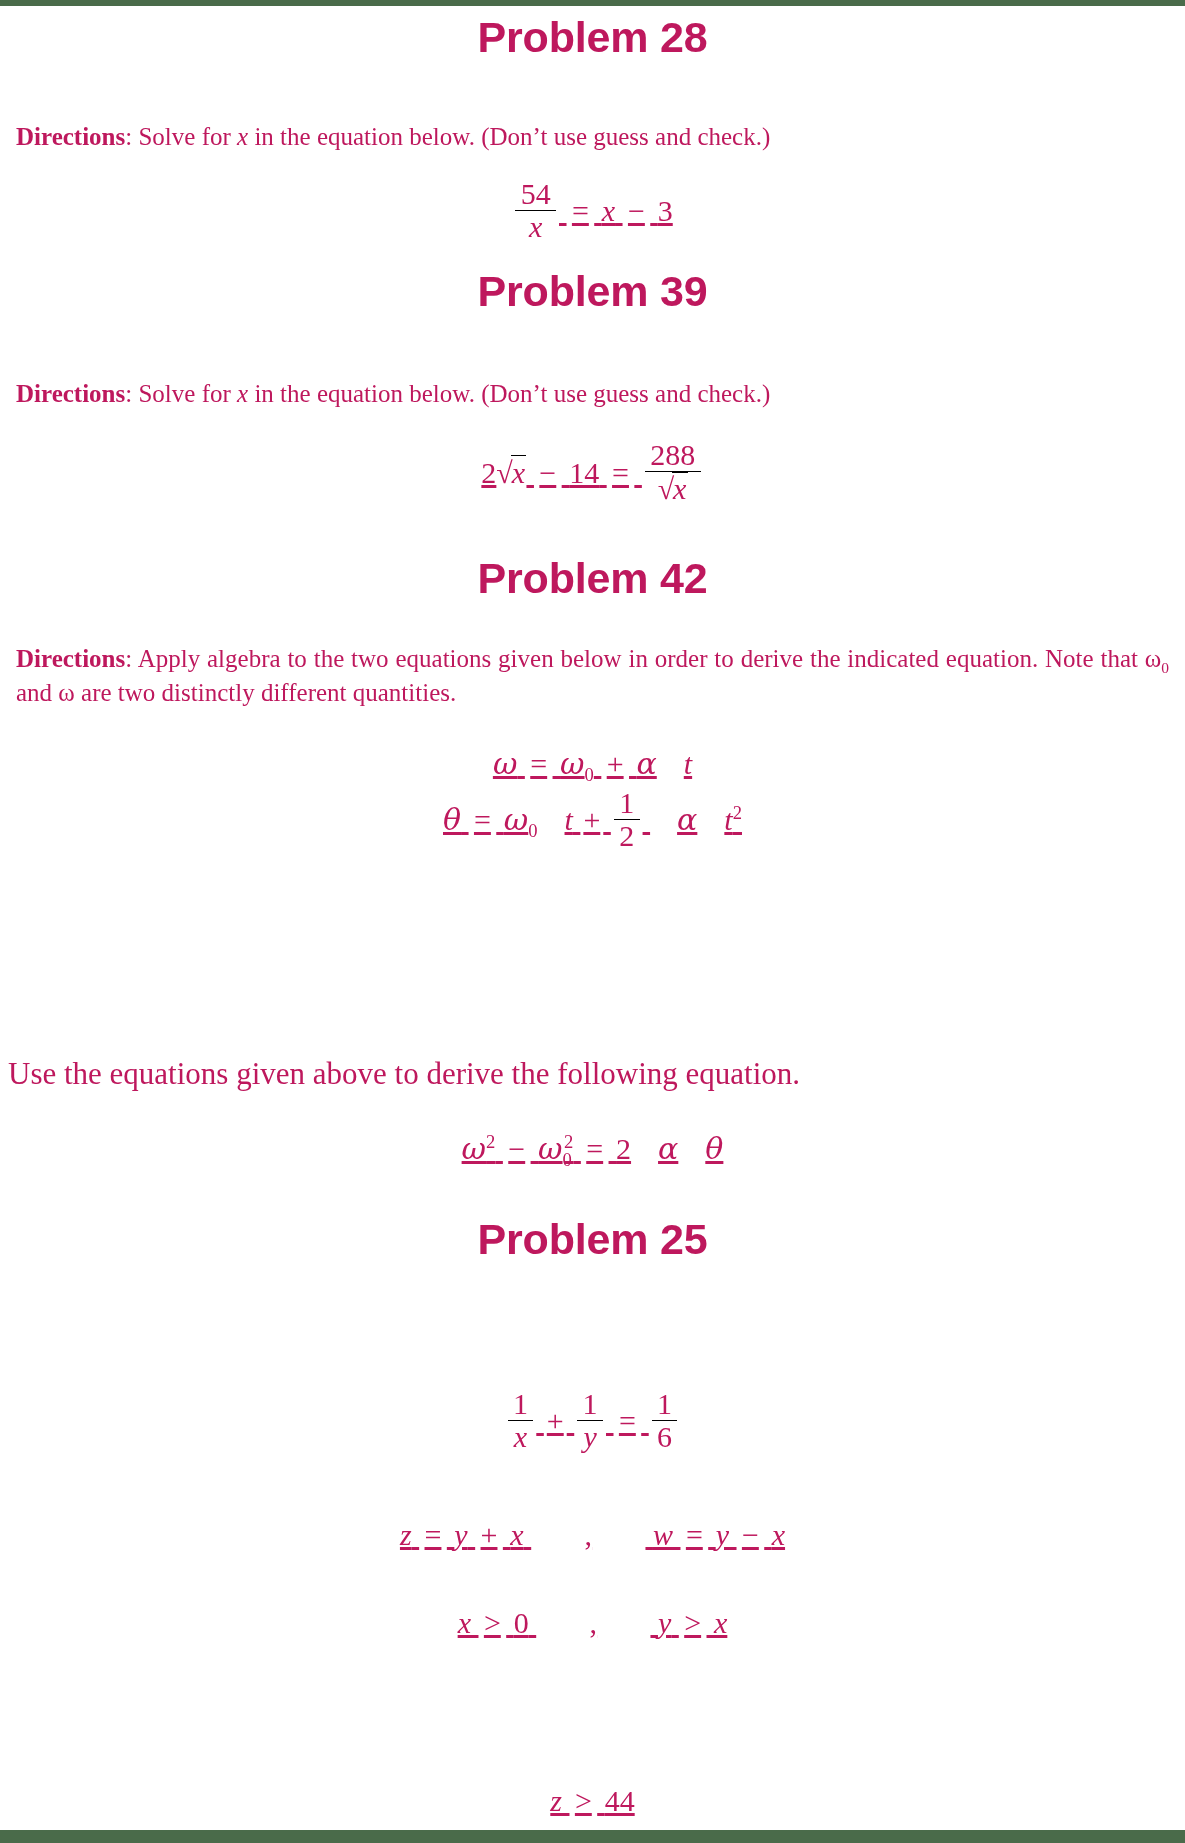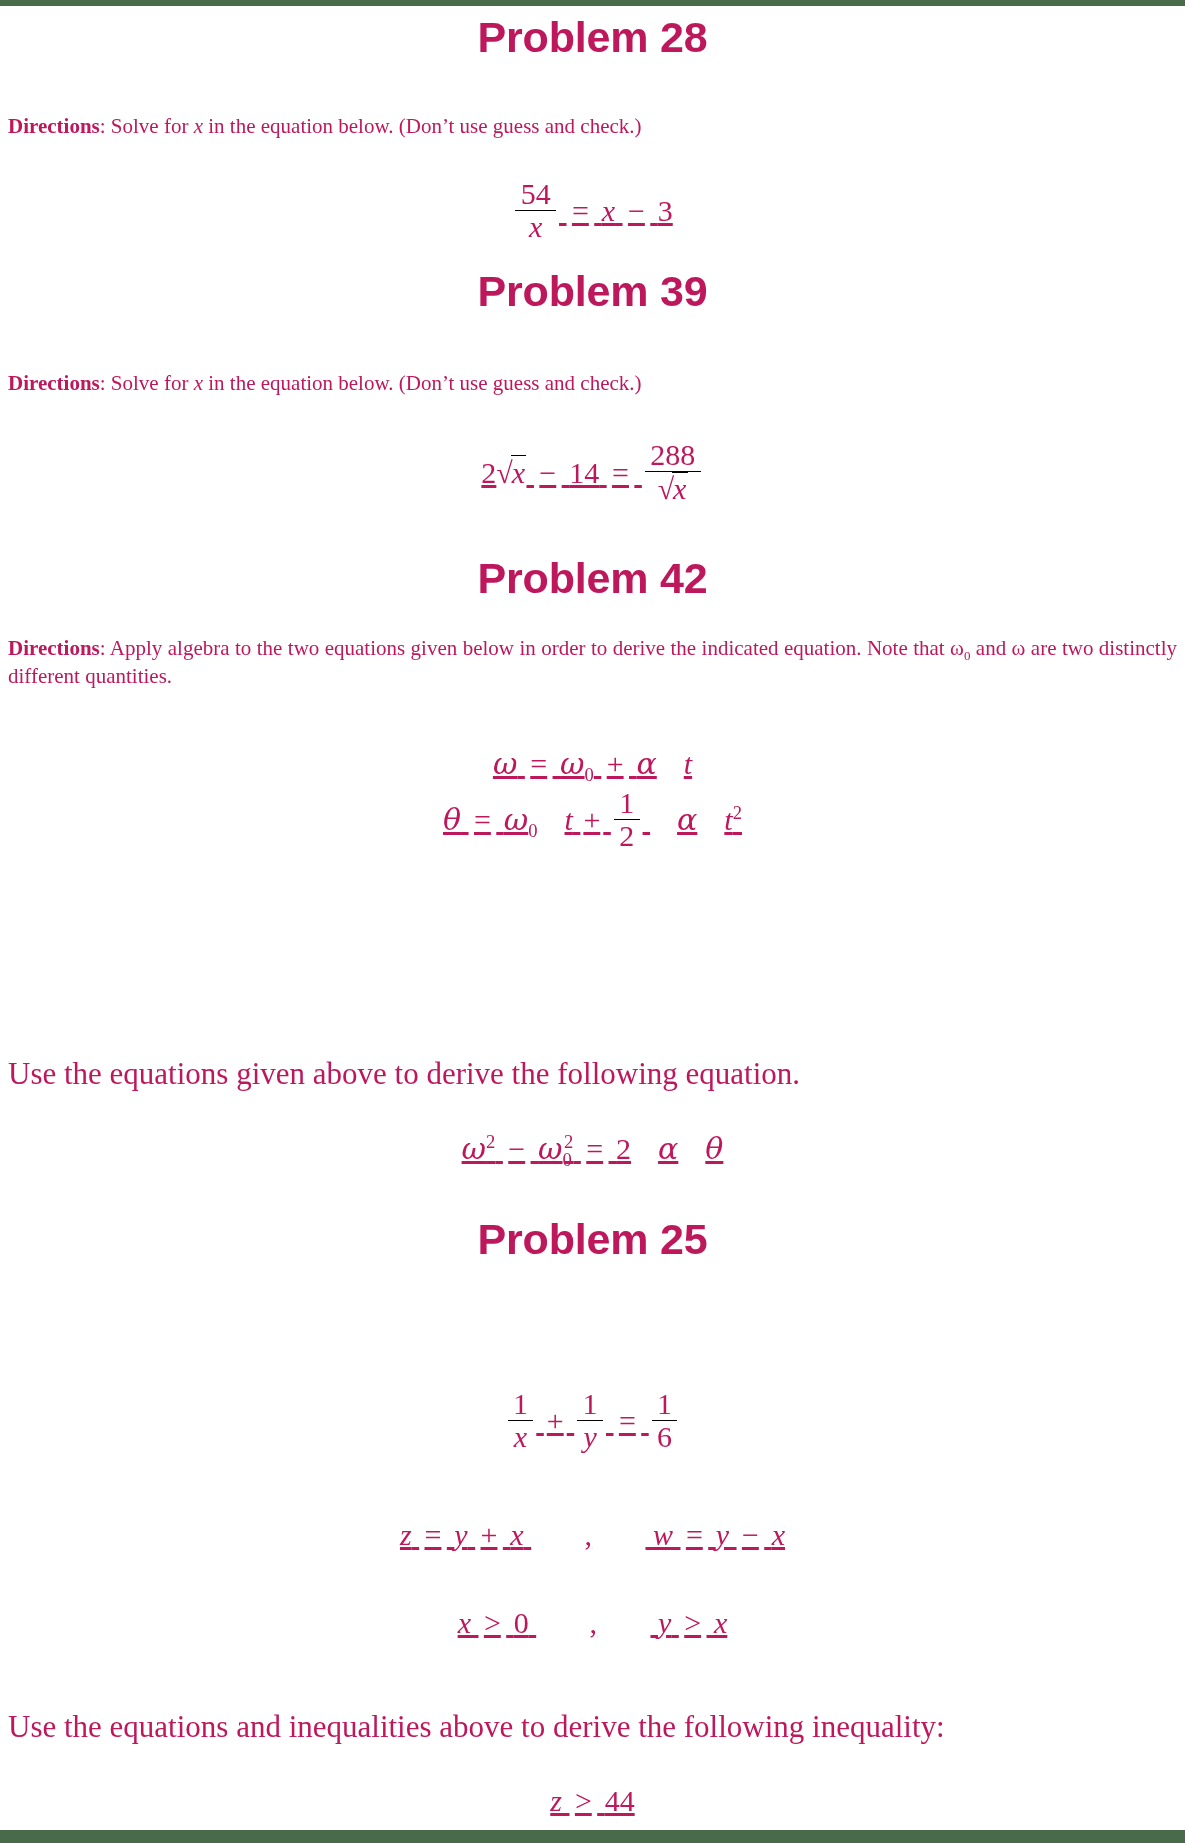--- a/index.html
+++ b/index.html
@@ -42,23 +42,23 @@
     font-weight: bold;
     font-size: 43px;
     text-align: center;
     margin: 0;
     padding: 0;
     line-height: 1.0;
     letter-spacing: -0.2px;
   }
 
   p.directions {
-    font-size: 21px;
+    font-size: 25px;
     line-height: 1.35;
-    margin: 0;
+    margin: 8px;
     padding: 0;
     text-align: left;
   }
   p.directions.justified {
     text-align: justify;
     text-justify: inter-word;
   }
   p.directions .lead {
     font-weight: bold;
   }
@@ -257,23 +257,20 @@
         <span class="mi">x</span>
         <span class="mo">&gt;</span>
         <span class="mn">0</span>
         <span class="sep"></span><span class="mo">,</span><span class="sep"></span>
         <span class="mi">y</span>
         <span class="mo">&gt;</span>
         <span class="mi">x</span>
       </div>
     </div>
 
-    <div class="blk" style="top:1700px;">
-      <p class="body-line">Use the equations and inequalities above to derive the following inequality:</p>
-    </div>
 
     <div class="blk" style="top:1778px;">
       <div class="math">
         <span class="mi">z</span>
         <span class="mo">&gt;</span>
         <span class="mn">44</span>
       </div>
     </div>
 
   </div>

